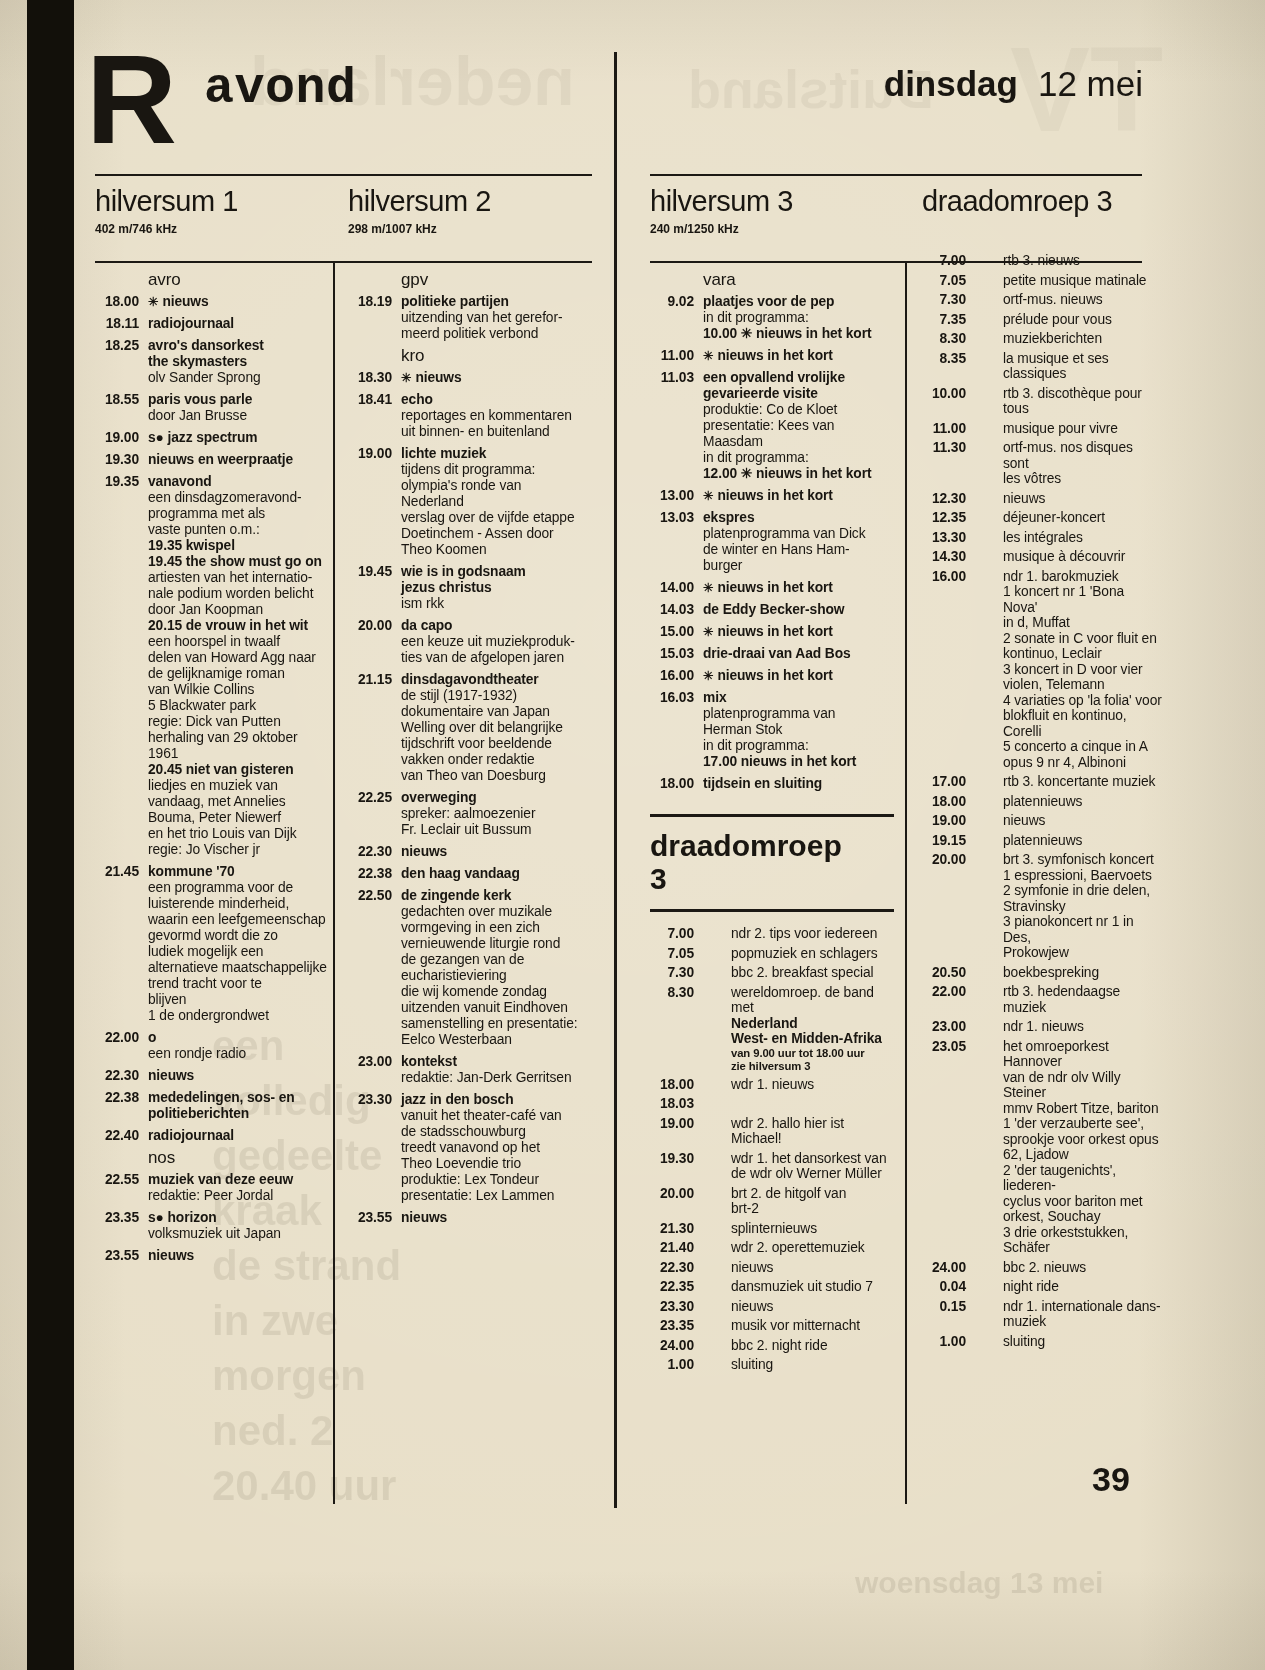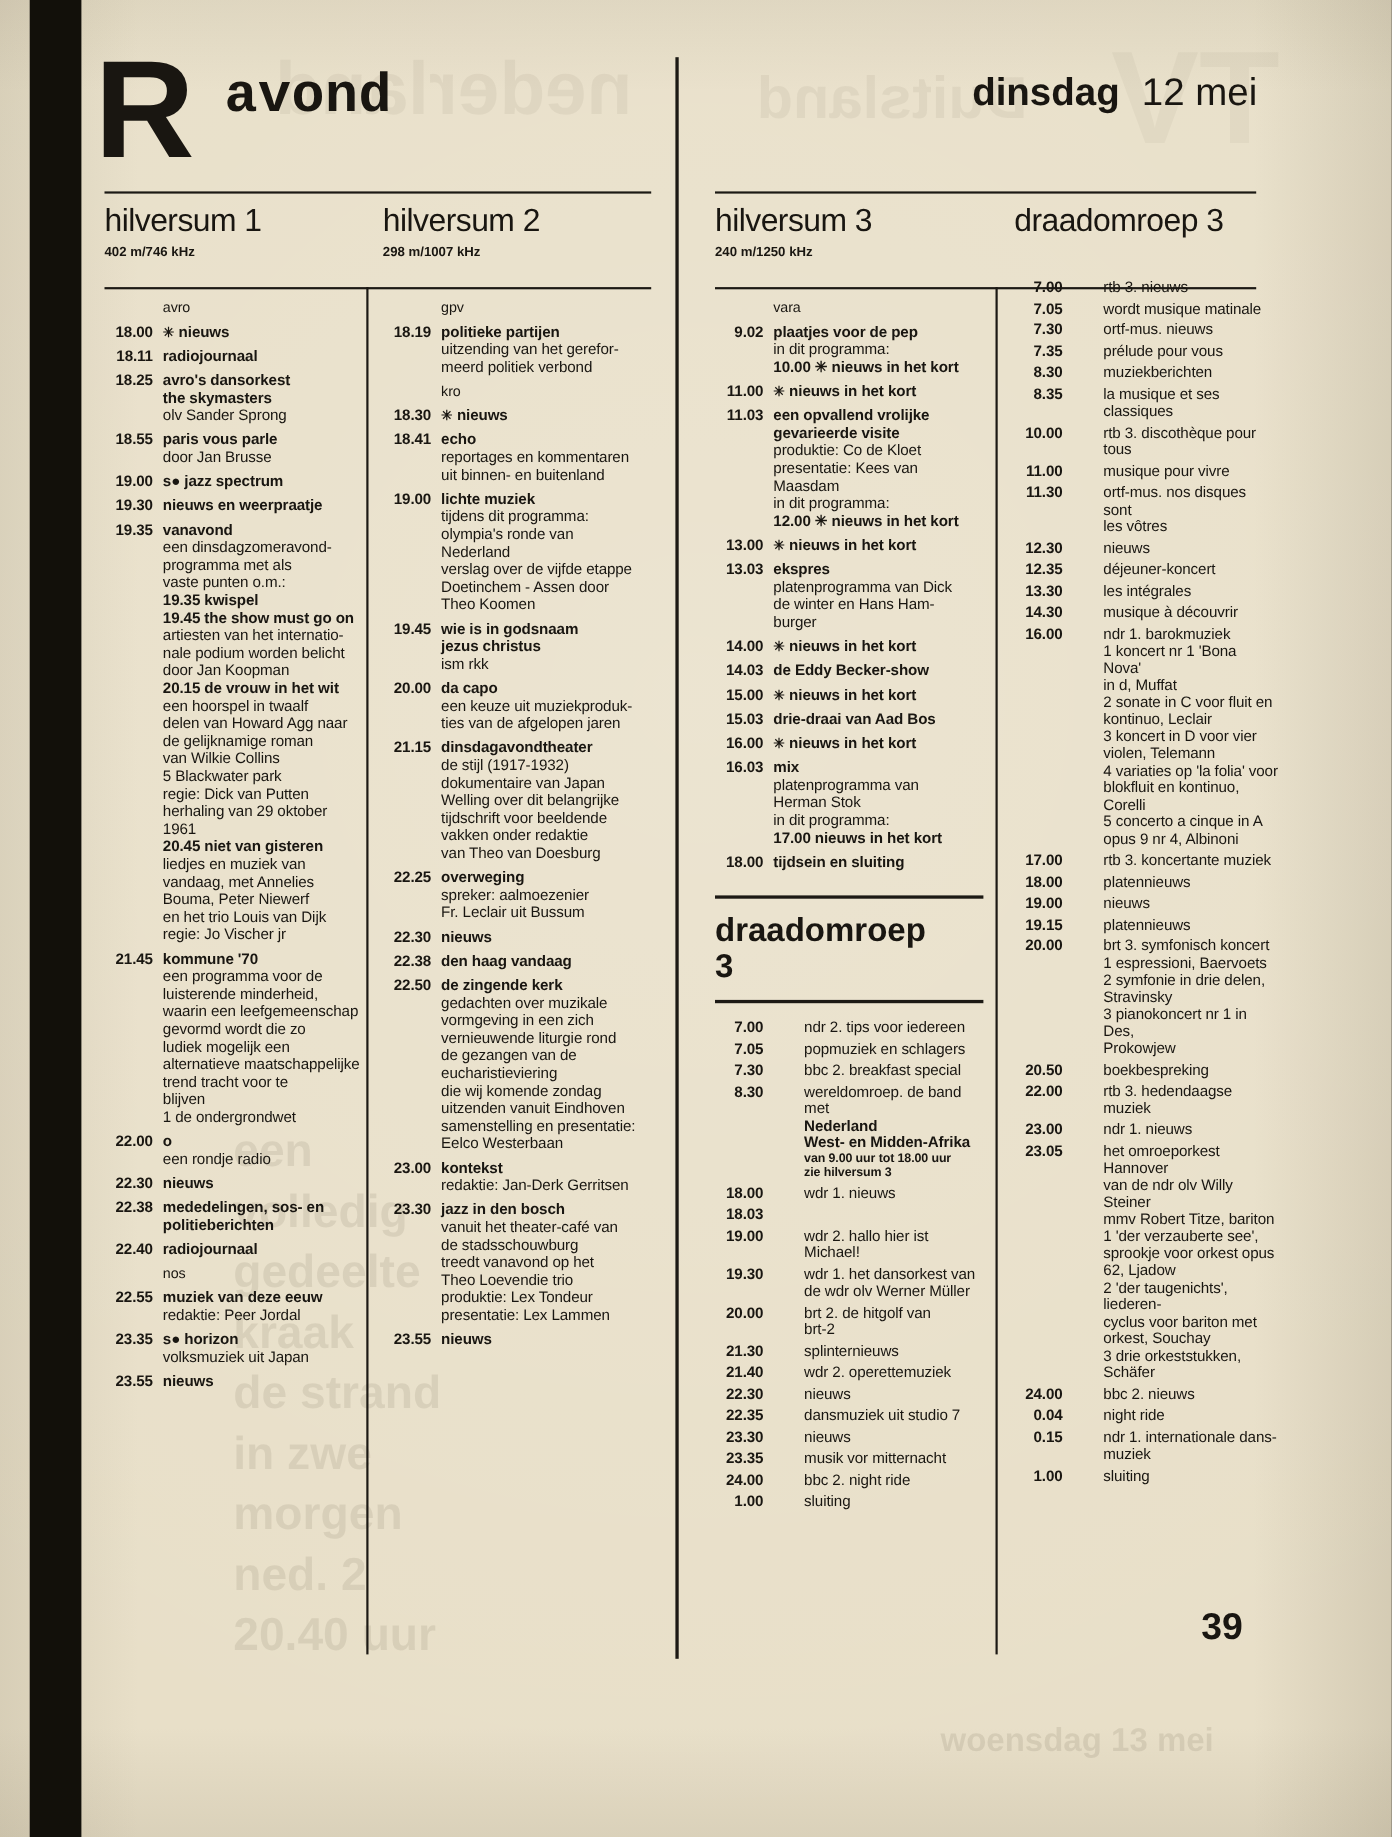--- a/index.html
+++ b/index.html
@@ -42,21 +42,21 @@
   .entries{margin-top:36px;}
   .entries.after-sub{margin-top:14px;}
   .entry{display:flex;margin-bottom:6px;font-size:13.8px;line-height:16px;letter-spacing:-0.1px;}
   .entries.light .entry{line-height:15.5px;margin-bottom:4px;gap:28px;}
   .time{flex:none;width:44px;text-align:right;font-weight:bold;}
   .body{flex:1;margin-left:9px;}
   .title{font-weight:bold;}
   .entries.light .title{font-weight:normal;}
   .line.b{font-weight:bold;}
   .line.n{font-weight:bold;font-size:11.3px;line-height:13px;}
-  .net{margin-left:53px;font-size:13px;}
+  .net{margin-left:53px;font-size:17px;}
   .sun{display:inline-block;margin-right:4px;font-size:12.5px;}
   
   #pageNum{position:absolute;left:1092px;top:1460px;font-size:34px;font-weight:bold;z-index:4;}
   
   .ghost{position:absolute;z-index:1;color:#6f6550;font-weight:bold;pointer-events:none;}
   #ghost-top-center{left:250px;top:42px;font-size:68px;transform:scaleX(-1);opacity:0.08;}
   #ghost-top-right{left:688px;top:58px;font-size:54px;transform:scaleX(-1);opacity:0.08;}
   #ghost-tv{left:1010px;top:20px;font-size:120px;transform:scaleX(-1);opacity:0.06;}
   #ghost-promo{left:212px;top:1018px;font-size:42px;line-height:55px;white-space:pre-line;opacity:0.13;}
   #ghost-bottom{left:855px;top:1566px;font-size:30px;opacity:0.14;}
@@ -582,21 +582,21 @@
       <div class="entries light">
         <div class="entry">
           <div class="time">7.00</div>
           <div class="body">
             <div class="title">rtb 3. nieuws</div>
           </div>
         </div>
         <div class="entry">
           <div class="time">7.05</div>
           <div class="body">
-            <div class="title">wordt musique matinale</div>
+            <div class="title">petite musique matinale</div>
           </div>
         </div>
         <div class="entry">
           <div class="time">7.30</div>
           <div class="body">
             <div class="title">ortf-mus. nieuws</div>
           </div>
         </div>
         <div class="entry">
           <div class="time">7.35</div>

